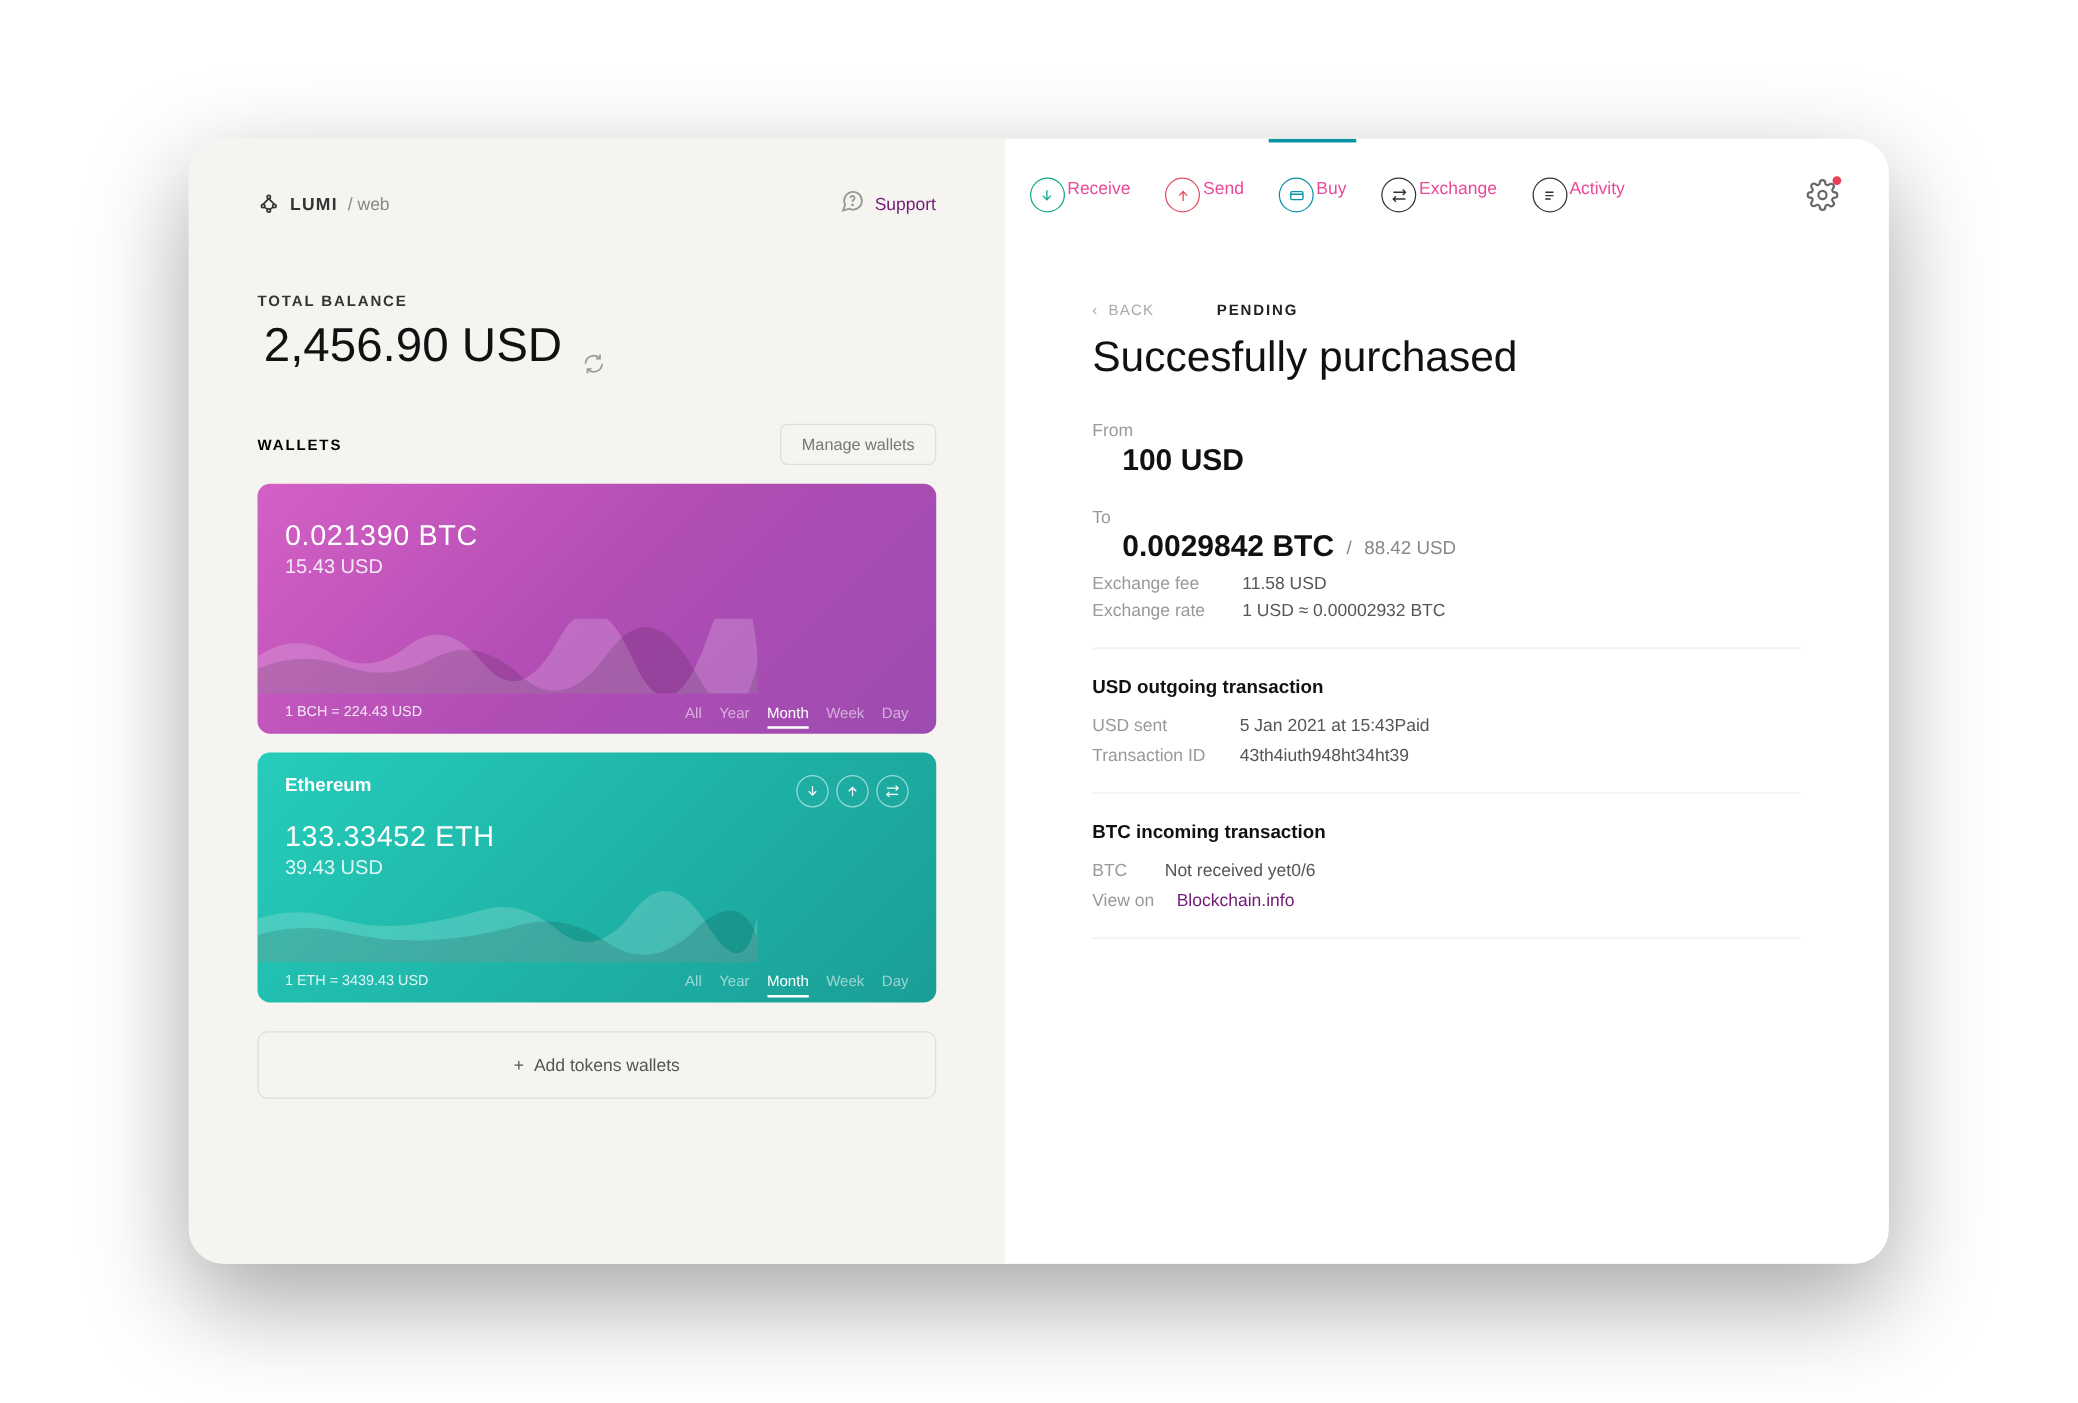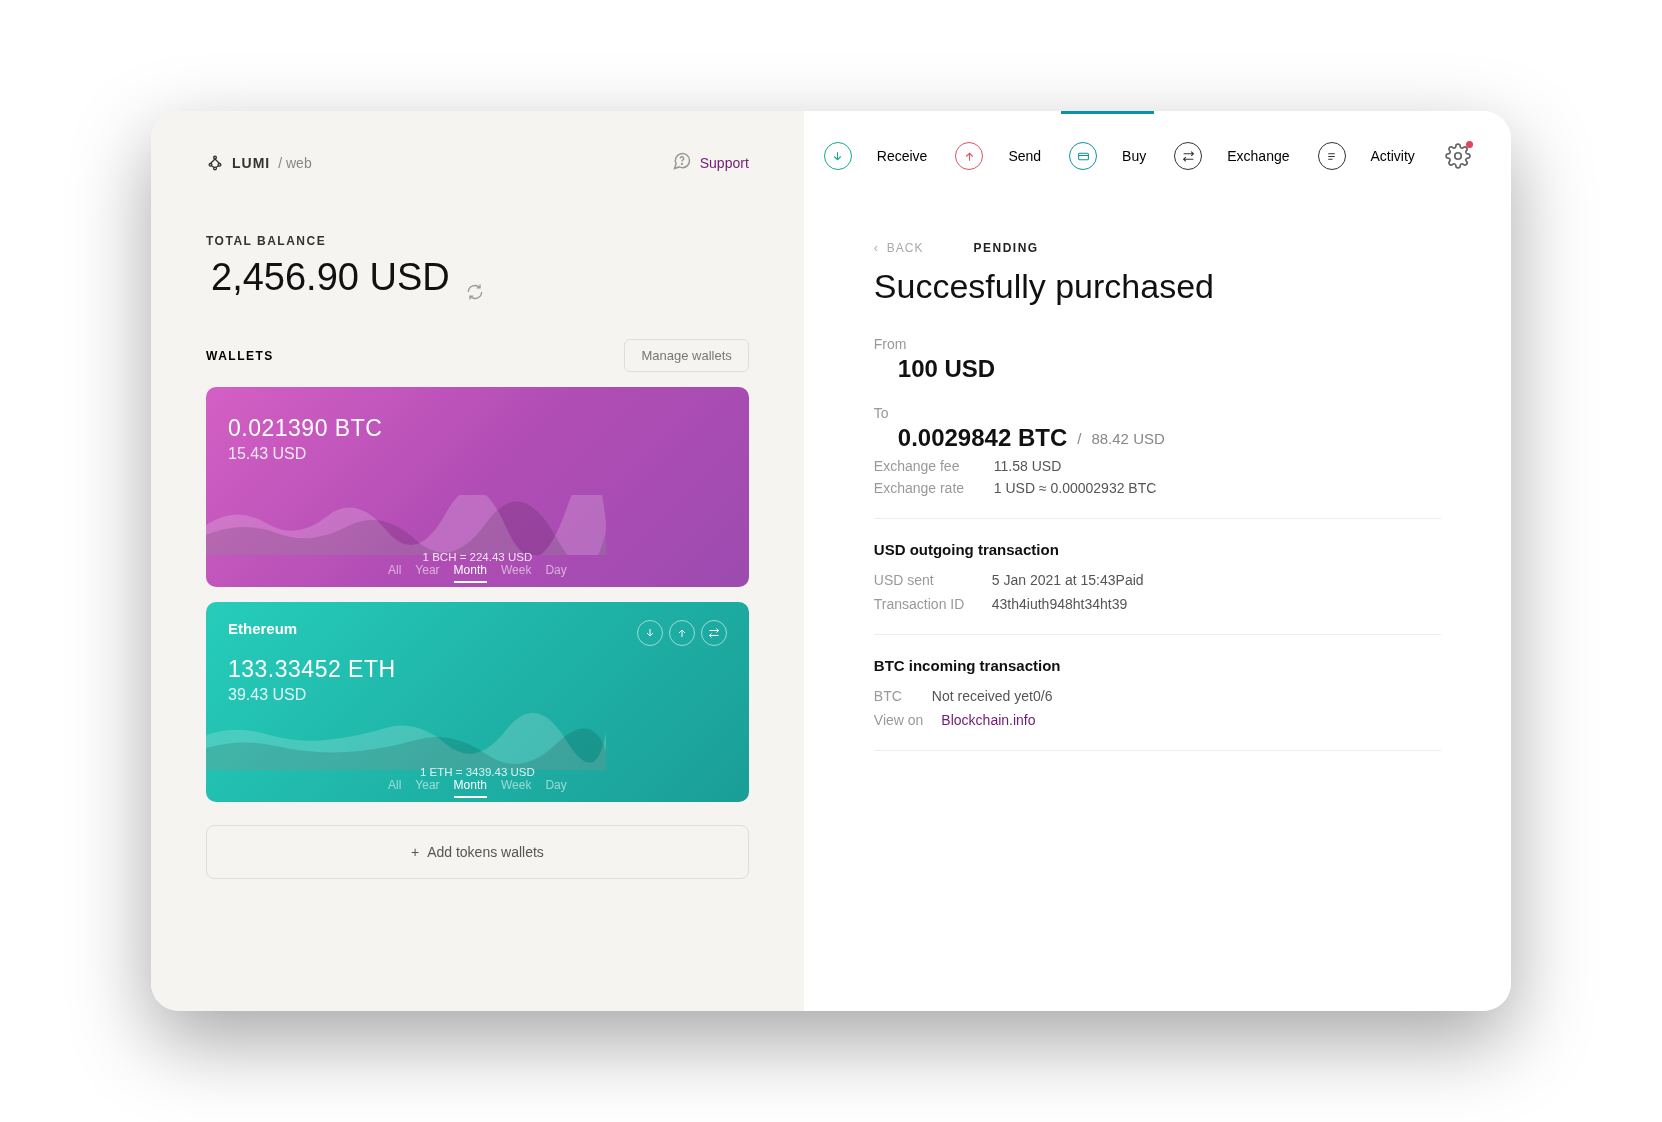--- a/index.html
+++ b/index.html
@@ -151,21 +151,20 @@
 }
 .wallet-footer {
   position: absolute;
   bottom: 10px;
   left: 22px;
   right: 22px;
   display: flex;
   justify-content: space-between;
   font-size: 12px;
   align-items: center;
-  flex-direction: column;
 }
 .wallet-rate { opacity: 0.85; font-size: 11.5px;}
 .range-tabs { display: flex; gap: 14px; font-size: 12px; }
 .range-tabs span { opacity: 0.55; cursor: pointer; }
 .range-tabs .active { opacity: 1; position: relative; }
 .range-tabs .active::after {
   content: "";
   position: absolute;
   left: 0; right: 0;
   bottom: -6px;
@@ -189,24 +188,23 @@
 
 .right-header {
   display: flex;
   align-items: center;
   justify-content: flex-start;
   gap: 28px;
   padding: 25px 40px 15px 20px;
 }
 .nav-item {
   display: flex;
-  align-items: center;
-  gap: 25px;
+  gap: 2px;
   font-size: 14px;
-  color: #000000;
+  color: #ec4899;
   cursor: pointer;
   position: relative;
   padding: 6px 0;
 }
 .nav-item.active-nav::before {
   content: "";
   position: absolute;
   top: -25px;
   left: -8px;
   right: -8px;

